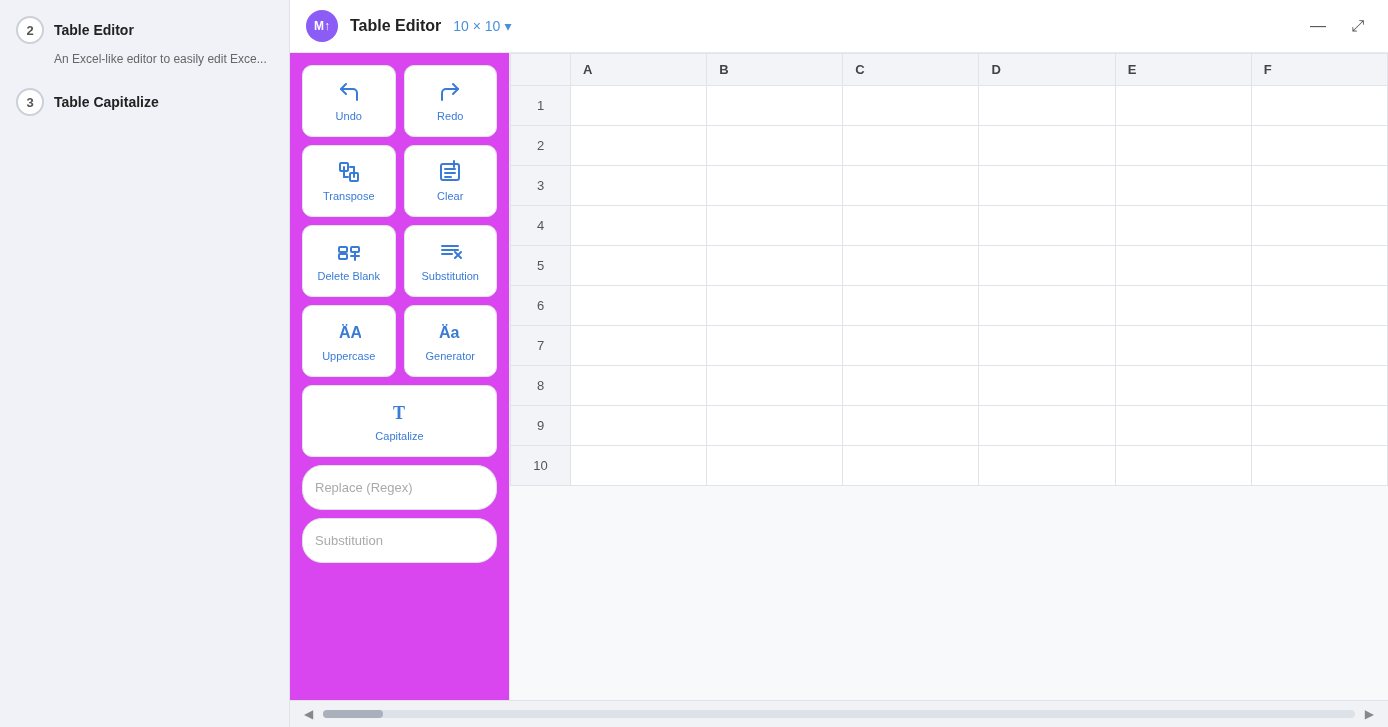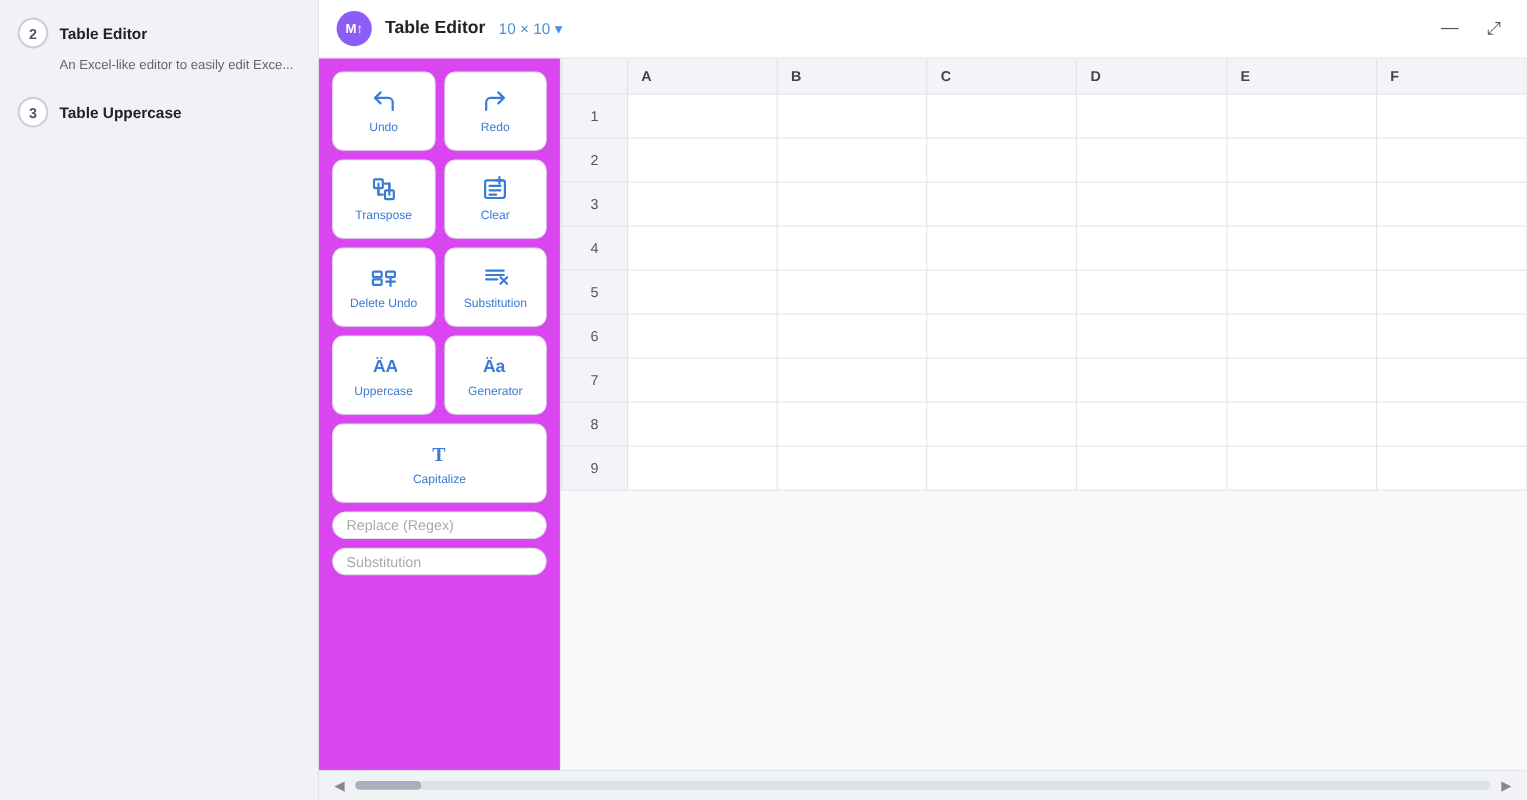--- a/index.html
+++ b/index.html
@@ -169,21 +169,21 @@
       width: 24px;
       height: 24px;
     }
 
     .tool-btn-single {
       width: 96px;
     }
 
     .toolbar-input {
       width: 100%;
-      padding: 4px 12px;
+      padding: 14px 12px;
       border: 1px solid #dde1e8;
       border-radius: 20px;
       font-size: 13px;
       color: #555;
       outline: none;
       background: white;
     }
 
     .toolbar-input::placeholder {
       color: #aaa;
@@ -284,21 +284,21 @@
       <span class="sidebar-item-title">Table Editor</span>
     </div>
     <div class="sidebar-item-desc">An Excel-like editor to easily edit Exce...</div>
   </div>
 
   <div class="sidebar-item">
     <div class="sidebar-item-header">
       <div class="step-circle">
         <span>3</span>
       </div>
-      <span class="sidebar-item-title">Table Uppercase</span>
+      <span class="sidebar-item-title">Table Capitalize</span>
     </div>
   </div>
 </div>
 
 <div class="main">
 
   <div class="header">
     <div class="header-logo">
       <span>M↑</span>
     </div>
@@ -364,21 +364,21 @@
 
       <div class="toolbar-row">
         <button class="tool-btn">
           <svg viewBox="0 0 24 24" fill="none" stroke="#3a7bd5" stroke-width="2" stroke-linecap="round" stroke-linejoin="round">
             <rect x="2" y="7" width="8" height="5" rx="1"></rect>
             <rect x="2" y="14" width="8" height="5" rx="1"></rect>
             <rect x="14" y="7" width="8" height="5" rx="1"></rect>
             <line x1="14" y1="16" x2="22" y2="16"></line>
             <line x1="18" y1="12" x2="18" y2="20"></line>
           </svg>
-          <span>Delete Undo</span>
+          <span>Delete Blank</span>
         </button>
         <button class="tool-btn">
           <svg viewBox="0 0 24 24" fill="none" stroke="#3a7bd5" stroke-width="2" stroke-linecap="round" stroke-linejoin="round">
             <line x1="4" y1="6" x2="20" y2="6"></line>
             <line x1="4" y1="10" x2="20" y2="10"></line>
             <line x1="4" y1="14" x2="14" y2="14"></line>
             <line x1="17" y1="12" x2="23" y2="18"></line>
             <line x1="23" y1="12" x2="17" y2="18"></line>
           </svg>
           <span>Substitution</span>
@@ -506,20 +506,29 @@
               </tr>
               <tr>
                 <td class="row-num">9</td>
                 <td contenteditable="true" style=""></td>
                 <td contenteditable="true" style=""></td>
                 <td contenteditable="true" style=""></td>
                 <td contenteditable="true" style=""></td>
                 <td contenteditable="true" style=""></td>
                 <td contenteditable="true" style=""></td>
               </tr>
+              <tr>
+                <td class="row-num">10</td>
+                <td contenteditable="true" style=""></td>
+                <td contenteditable="true" style=""></td>
+                <td contenteditable="true" style=""></td>
+                <td contenteditable="true" style=""></td>
+                <td contenteditable="true" style=""></td>
+                <td contenteditable="true" style=""></td>
+              </tr>
             </tbody>
         </table>
       </div>
     </div>
 
   </div>
 
   <div class="scroll-bar-area">
     <span class="scroll-arrow">◀</span>
     <div class="scroll-track">

